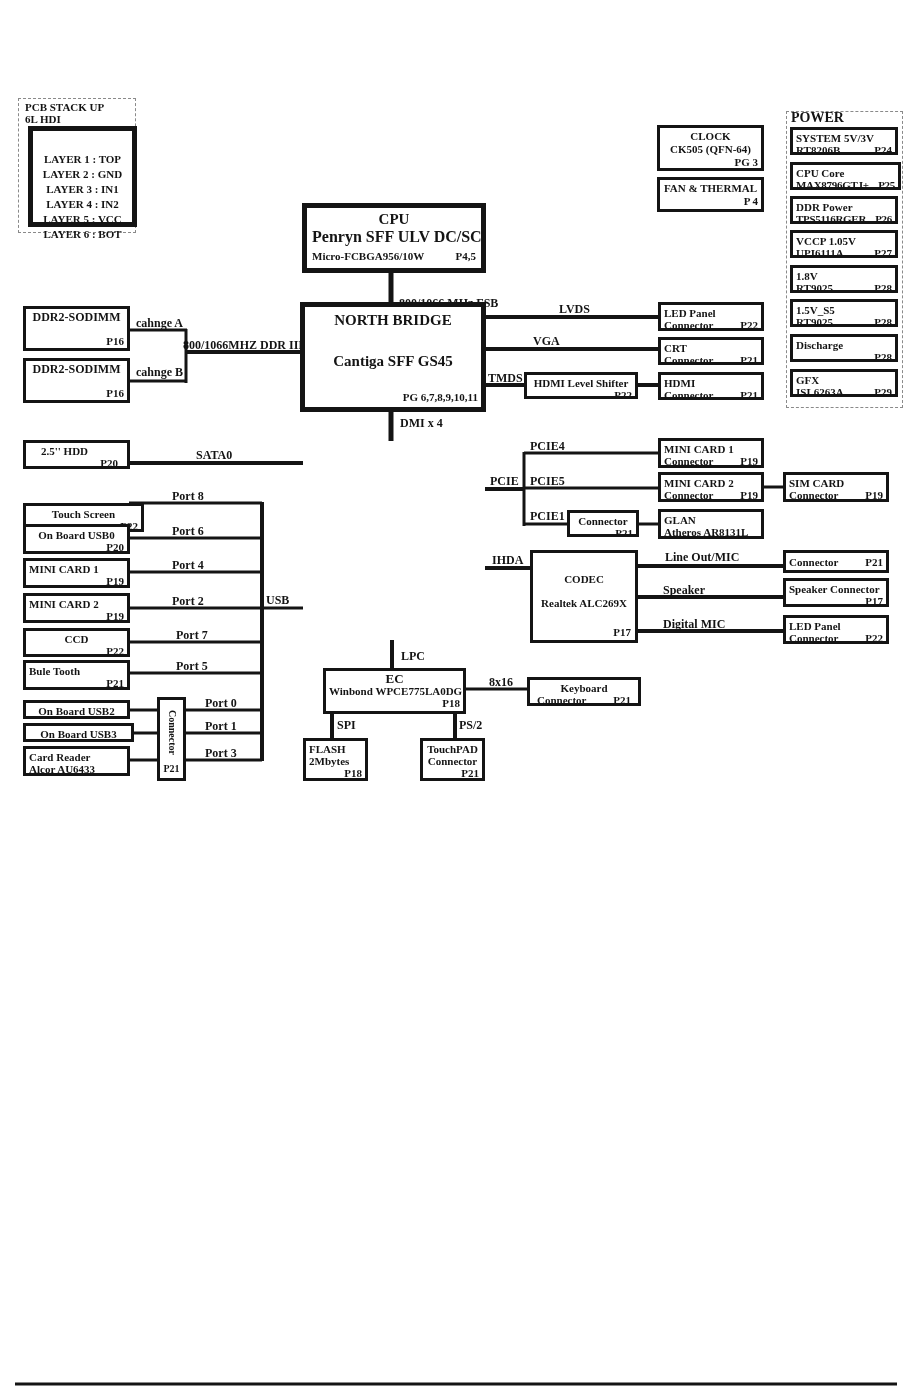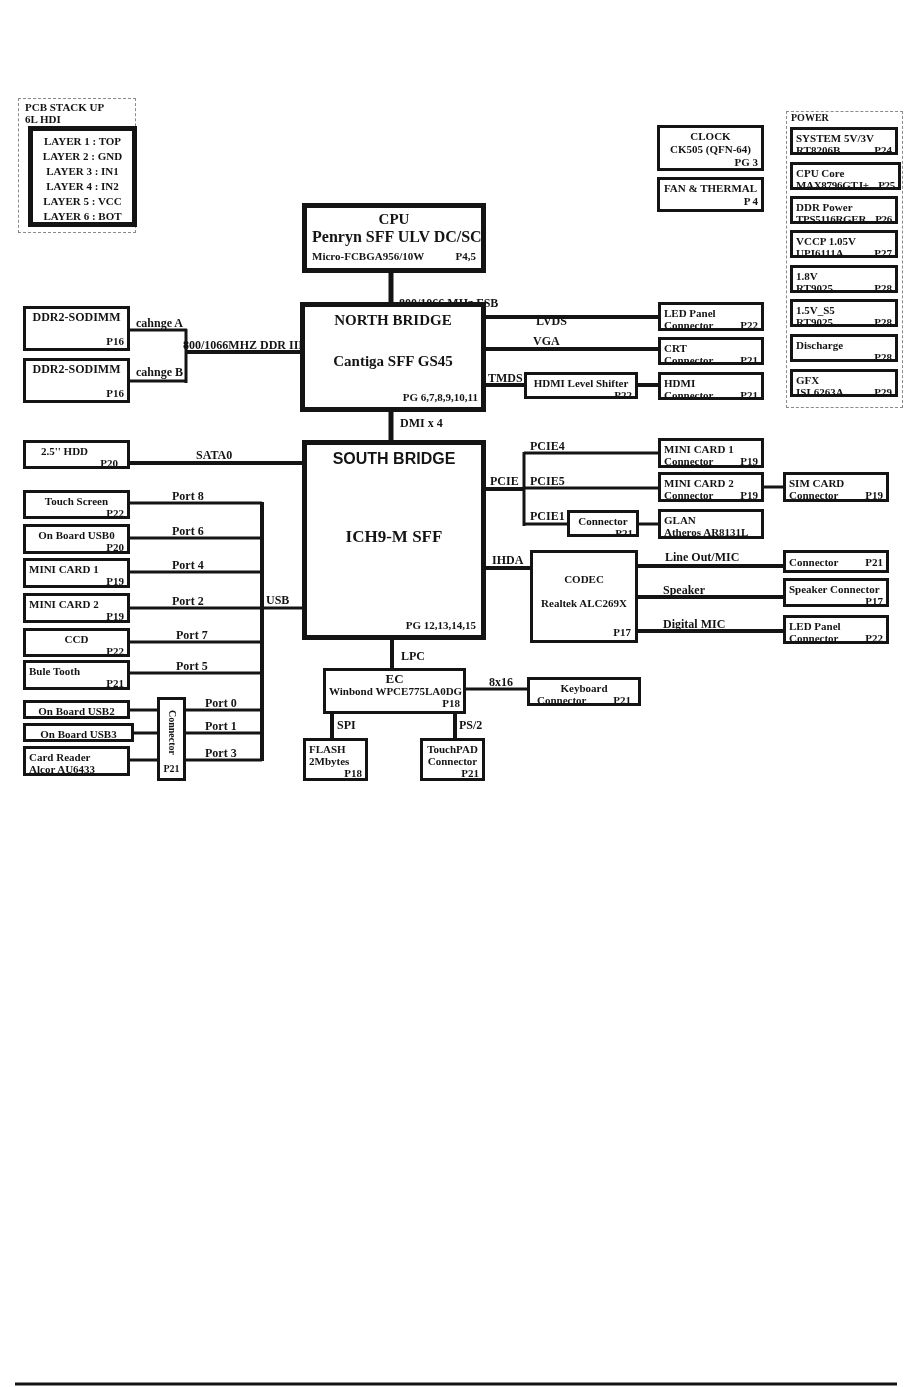--- a/index.html
+++ b/index.html
@@ -77,41 +77,41 @@
     </g>
     <line x1="15" y1="1384" x2="897" y2="1384" stroke="#141414" stroke-width="3"></line>
   </svg>
 
   <div class="dash" style="left:18px;top:98px;width:118px;height:135px;">
     <div style="padding:2px 0 0 6px;font-weight:bold;font-size:11px;line-height:12px;">
       <div>PCB STACK UP</div>
       <div>6L HDI</div>
     </div>
   </div>
-  <div class="bx bx5 c" style="left:28px;top:126px;width:109px;height:101px;line-height:15px;padding-top:3px;">
+  <div class="bx bx5 c" style="left:28px;top:126px;width:109px;height:101px;line-height:15px;padding-top:21px;">
     <div>LAYER 1 : TOP</div>
     <div>LAYER 2 : GND</div>
     <div>LAYER 3 : IN1</div>
     <div>LAYER 4 : IN2</div>
     <div>LAYER 5 : VCC</div>
     <div>LAYER 6 : BOT</div>
   </div>
 
   <div class="bx" style="left:657px;top:125px;width:107px;height:46px;line-height:13px;">
     <div class="c">CLOCK</div>
     <div class="c l1">CK505 (QFN-64)</div>
     <div class="pgr">PG 3</div>
   </div>
   <div class="bx" style="left:657px;top:177px;width:107px;height:35px;line-height:13px;">
     <div class="c l1">FAN &amp; THERMAL</div>
     <div class="pgr">P 4</div>
   </div>
 
   <div class="dash" style="left:786px;top:111px;width:117px;height:297px;"></div>
-  <div class="lbl" style="left:791px;top:112px;font-size:10px;">POWER</div>
+  <div class="lbl" style="left:791px;top:112px;font-size:14px;">POWER</div>
   <div class="bx" style="left:790px;top:127px;width:108px;height:28px;">
     <div class="l1">SYSTEM 5V/3V</div>
     <div class="row2">
         <span>RT8206B</span>
         <span>P24</span>
       </div>
   </div>
   <div class="bx" style="left:790px;top:162px;width:111px;height:28px;">
     <div class="l1">CPU Core</div>
     <div class="row2" style="letter-spacing:-0.3px;">
@@ -183,21 +183,21 @@
   <div class="lbl" style="left:136px;top:366px;">cahnge B</div>
   <div class="lbl" style="left:183px;top:339px;">800/1066MHZ DDR III</div>
   <div class="lbl" style="left:399px;top:261px;margin-top:36px;">800/1066 MHz FSB</div>
 
   <div class="bx bx5" style="left:300px;top:302px;width:186px;height:110px;">
     <div class="c" style="font-size:15px;line-height:18px;margin-top:2px;">NORTH BRIDGE</div>
     <div class="c l1" style="font-size:15px;line-height:18px;margin-top:23px;">Cantiga SFF GS45</div>
     <div class="pgr" style="margin-top:21px;">PG 6,7,8,9,10,11</div>
   </div>
 
-  <div class="lbl" style="left:536px;top:303px;margin-top:12px;">LVDS</div>
+  <div class="lbl" style="left:559px;top:303px;">LVDS</div>
   <div class="lbl" style="left:533px;top:335px;">VGA</div>
   <div class="lbl" style="left:488px;top:372px;">TMDS</div>
   <div class="bx" style="left:658px;top:302px;width:106px;height:29px;">
     <div class="l1">LED Panel</div>
     <div class="row2">
         <span>Connector</span>
         <span>P22</span>
       </div>
   </div>
   <div class="bx" style="left:658px;top:337px;width:106px;height:28px;">
@@ -212,34 +212,29 @@
     <div class="pgr">P22</div>
   </div>
   <div class="bx" style="left:658px;top:372px;width:106px;height:28px;">
     <div class="l1">HDMI</div>
     <div class="row2">
         <span>Connector</span>
         <span>P21</span>
       </div>
   </div>
 
-  <div class="bx bx5" style="left:302px;top:440px;width:184px;height:200px;">
-    <div class="c sans" style="font-size:16px;line-height:20px;margin-top:2px;">SOUTH BRIDGE</div>
-    <div class="c" style="font-size:17px;line-height:20px;margin-top:58px;">ICH9-M SFF</div>
-    <div class="pgr abs" style="right:5px;bottom:4px;">PG 12,13,14,15</div>
-  </div>
   <div class="lbl" style="left:400px;top:417px;">DMI x 4</div>
 
   <div class="bx" style="left:23px;top:440px;width:107px;height:29px;">
     <div style="padding-left:12px;">2.5'' HDD</div>
     <div class="pgr" style="padding-right:6px;">P20</div>
   </div>
   <div class="lbl" style="left:196px;top:449px;">SATA0</div>
 
-  <div class="bx" style="left:23px;top:490px;width:107px;height:29px;">
+  <div class="bx" style="left:23px;top:503px;width:121px;height:29px;">
     <div class="c l1">Touch Screen</div>
     <div class="pgr">P22</div>
   </div>
   <div class="bx" style="left:23px;top:524px;width:107px;height:30px;">
     <div class="c l1">On Board USB0</div>
     <div class="pgr">P20</div>
   </div>
   <div class="bx" style="left:23px;top:558px;width:107px;height:30px;">
     <div class="l1">MINI CARD 1</div>
     <div class="pgr">P19</div>

